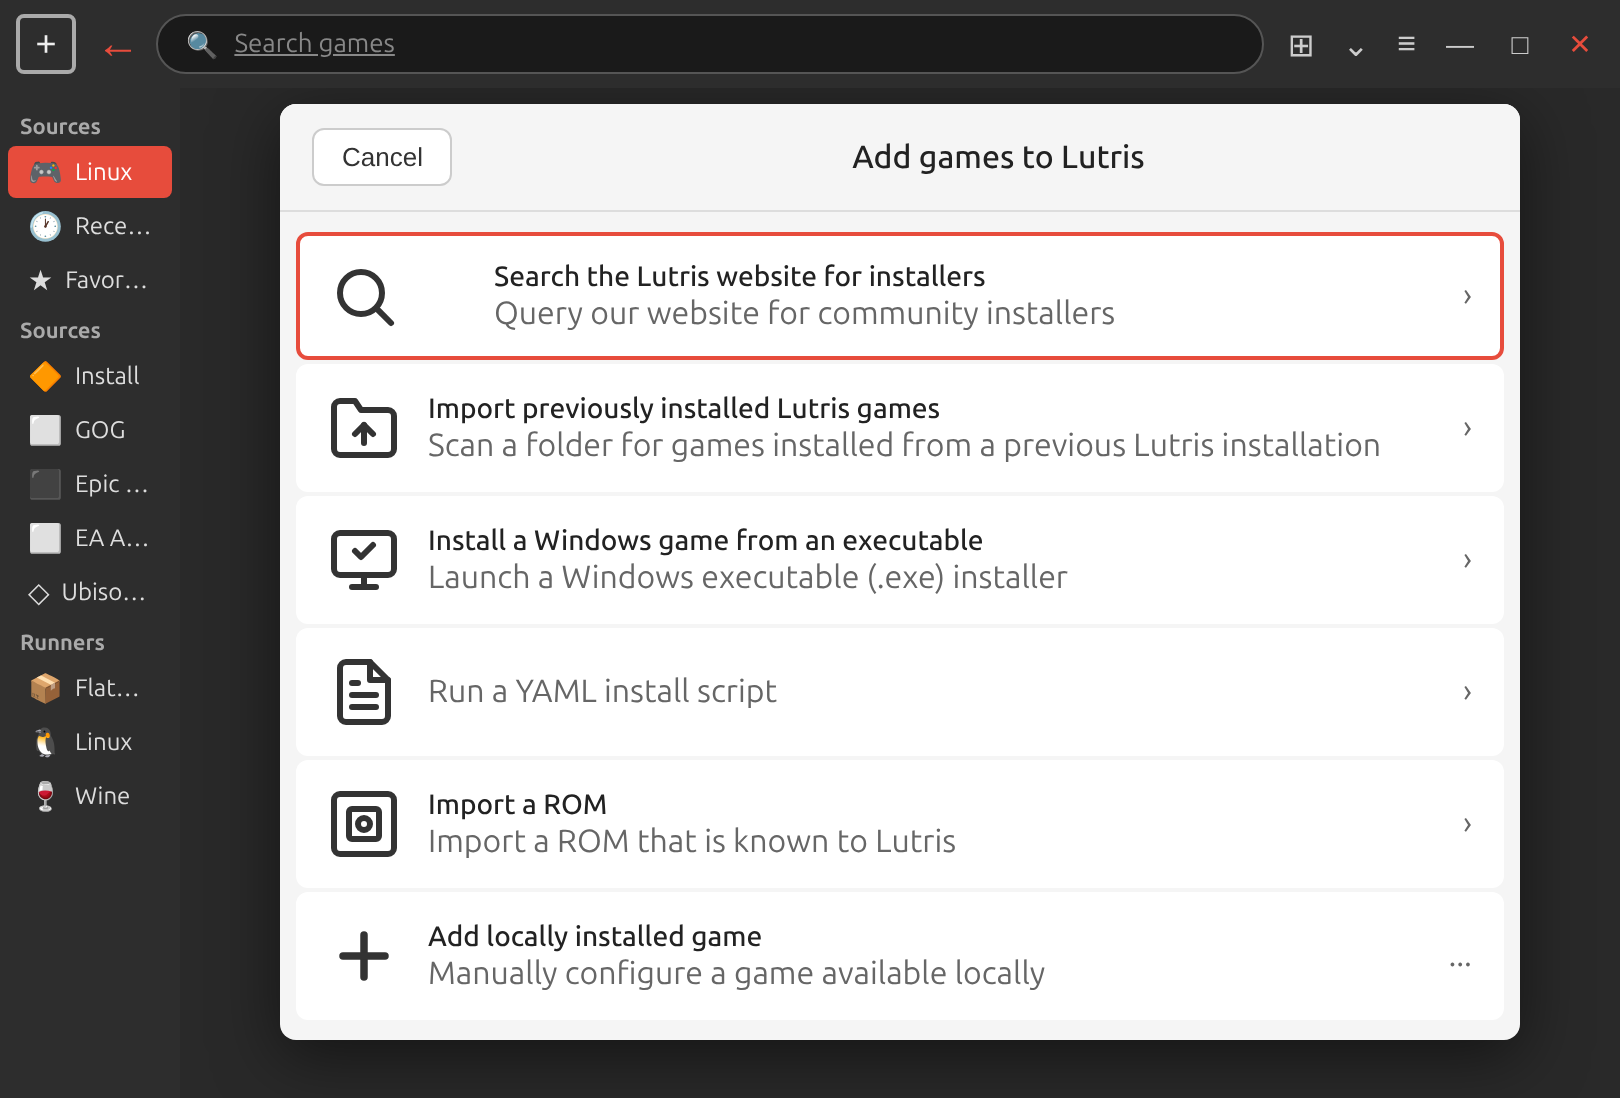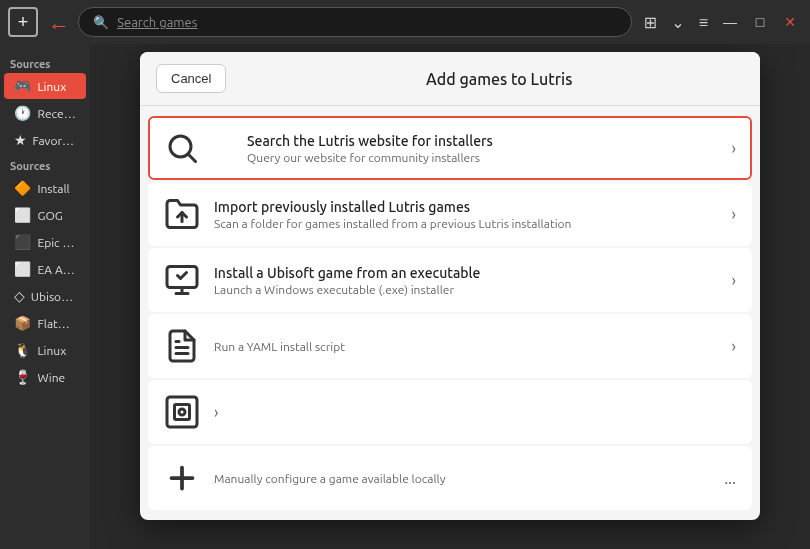--- a/index.html
+++ b/index.html
@@ -220,21 +220,21 @@
     .item-text {
       flex: 1;
     }
     .item-title {
       font-size: 14px;
       font-weight: 500;
       color: #222;
       margin-bottom: 2px;
     }
     .item-subtitle {
-      font-size: 12px;
+      font-size: 16px;
       color: #666;
     }
 
     .item-chevron {
       color: #666;
       font-size: 16px;
       flex-shrink: 0;
     }
     .item-dots {
       color: #666;
@@ -298,20 +298,21 @@
     </div>
     <div class="sidebar-item">
       <span class="sidebar-icon">⬜</span>
       <span class="sidebar-text">EA App...</span>
     </div>
     <div class="sidebar-item">
       <span class="sidebar-icon">◇</span>
       <span class="sidebar-text">Ubisoft...</span>
     </div>
 
+    <div class="sidebar-section-label">Runners</div>
 
     <div class="sidebar-item">
       <span class="sidebar-icon">📦</span>
       <span class="sidebar-text">Flatpak</span>
     </div>
     <div class="sidebar-item">
       <span class="sidebar-icon">🐧</span>
       <span class="sidebar-text">Linux</span>
     </div>
     <div class="sidebar-item">
@@ -363,21 +364,21 @@
           <div class="menu-item">
             <div class="item-icon">
               <svg viewBox="0 0 24 24" fill="none" stroke="#333" stroke-width="2" stroke-linecap="round" stroke-linejoin="round">
                 <rect x="2" y="3" width="20" height="14" rx="2" ry="2"></rect>
                 <line x1="8" y1="21" x2="16" y2="21"></line>
                 <line x1="12" y1="17" x2="12" y2="21"></line>
                 <path d="M9 9l2 2 4-4"></path>
               </svg>
             </div>
             <div class="item-text">
-              <div class="item-title">Install a Ubisoft game from an executable</div>
+              <div class="item-title">Install a Windows game from an executable</div>
               <div class="item-subtitle">Launch a Windows executable (.exe) installer</div>
             </div>
             <span class="item-chevron">›</span>
           </div>
 
           <div class="menu-item">
             <div class="item-icon">
               <svg viewBox="0 0 24 24" fill="none" stroke="#333" stroke-width="2" stroke-linecap="round" stroke-linejoin="round">
                 <path d="M14 2H6a2 2 0 0 0-2 2v16a2 2 0 0 0 2 2h12a2 2 0 0 0 2-2V8z"></path>
                 <polyline points="14 2 14 8 20 8"></polyline>
@@ -393,31 +394,36 @@
           </div>
 
           <div class="menu-item">
             <div class="item-icon">
               <svg viewBox="0 0 24 24" fill="none" stroke="#333" stroke-width="2" stroke-linecap="round" stroke-linejoin="round">
                 <rect x="2" y="2" width="20" height="20" rx="2" ry="2"></rect>
                 <rect x="7" y="7" width="10" height="10" rx="1" ry="1"></rect>
                 <circle cx="12" cy="12" r="2"></circle>
               </svg>
             </div>
+            <div class="item-text">
+              <div class="item-title">Import a ROM</div>
+              <div class="item-subtitle">Import a ROM that is known to Lutris</div>
+            </div>
             <span class="item-chevron">›</span>
           </div>
 
           <div class="menu-item">
             <div class="item-icon">
               <svg viewBox="0 0 24 24" fill="none" stroke="#333" stroke-width="2.5" stroke-linecap="round">
                 <line x1="12" y1="5" x2="12" y2="19"></line>
                 <line x1="5" y1="12" x2="19" y2="12"></line>
               </svg>
             </div>
             <div class="item-text">
+              <div class="item-title">Add locally installed game</div>
               <div class="item-subtitle">Manually configure a game available locally</div>
             </div>
             <span class="item-dots">...</span>
           </div>
 
         </div>
       </div>
     </div>
   </div>
 

